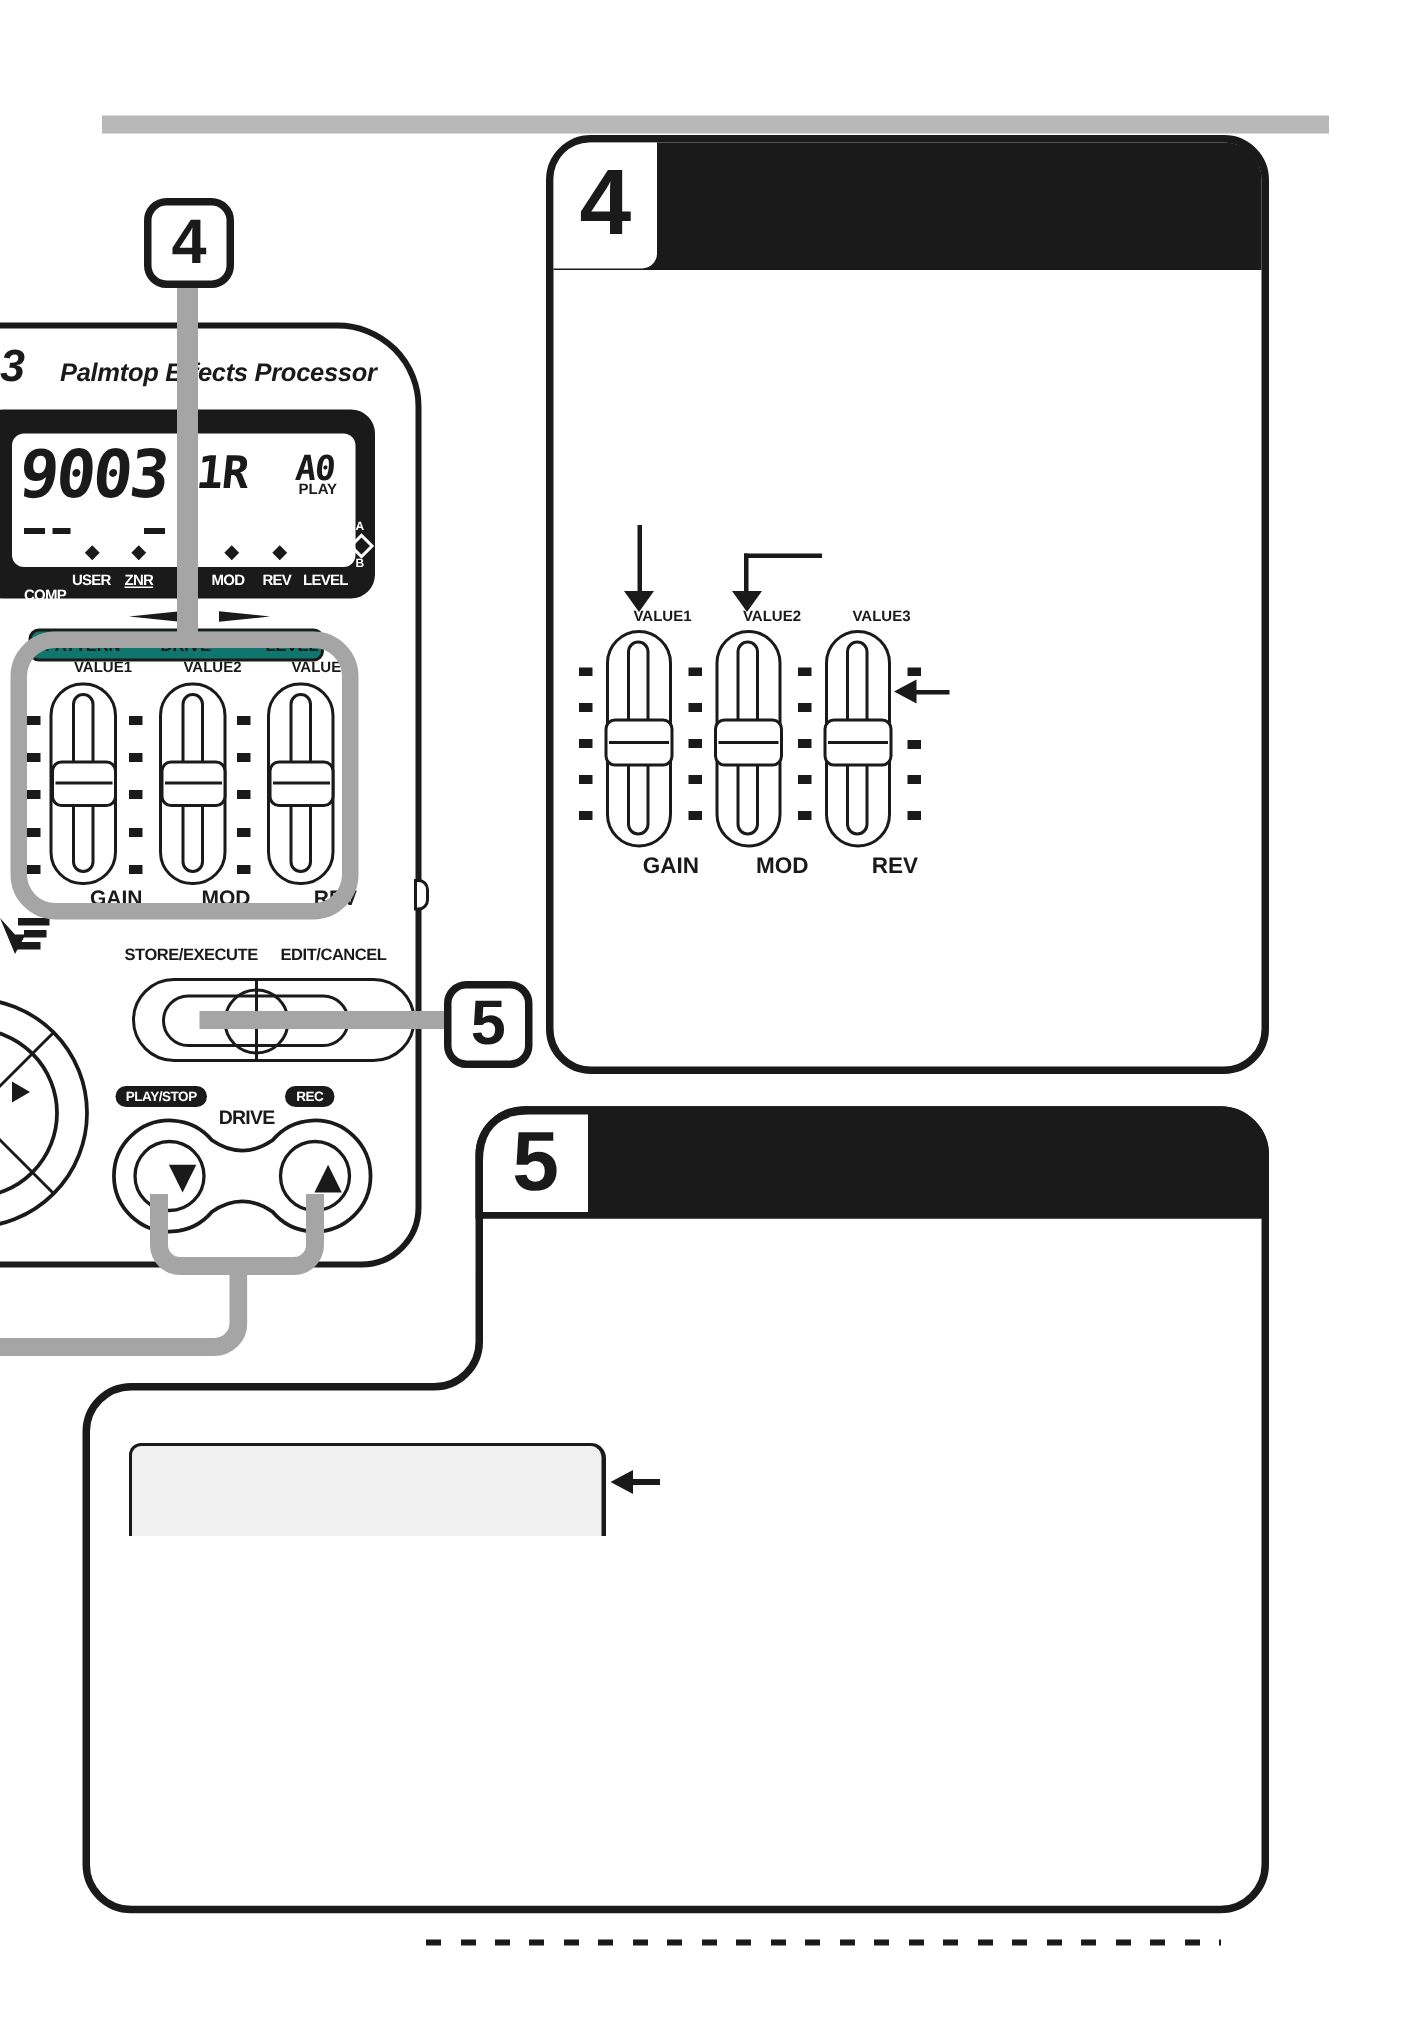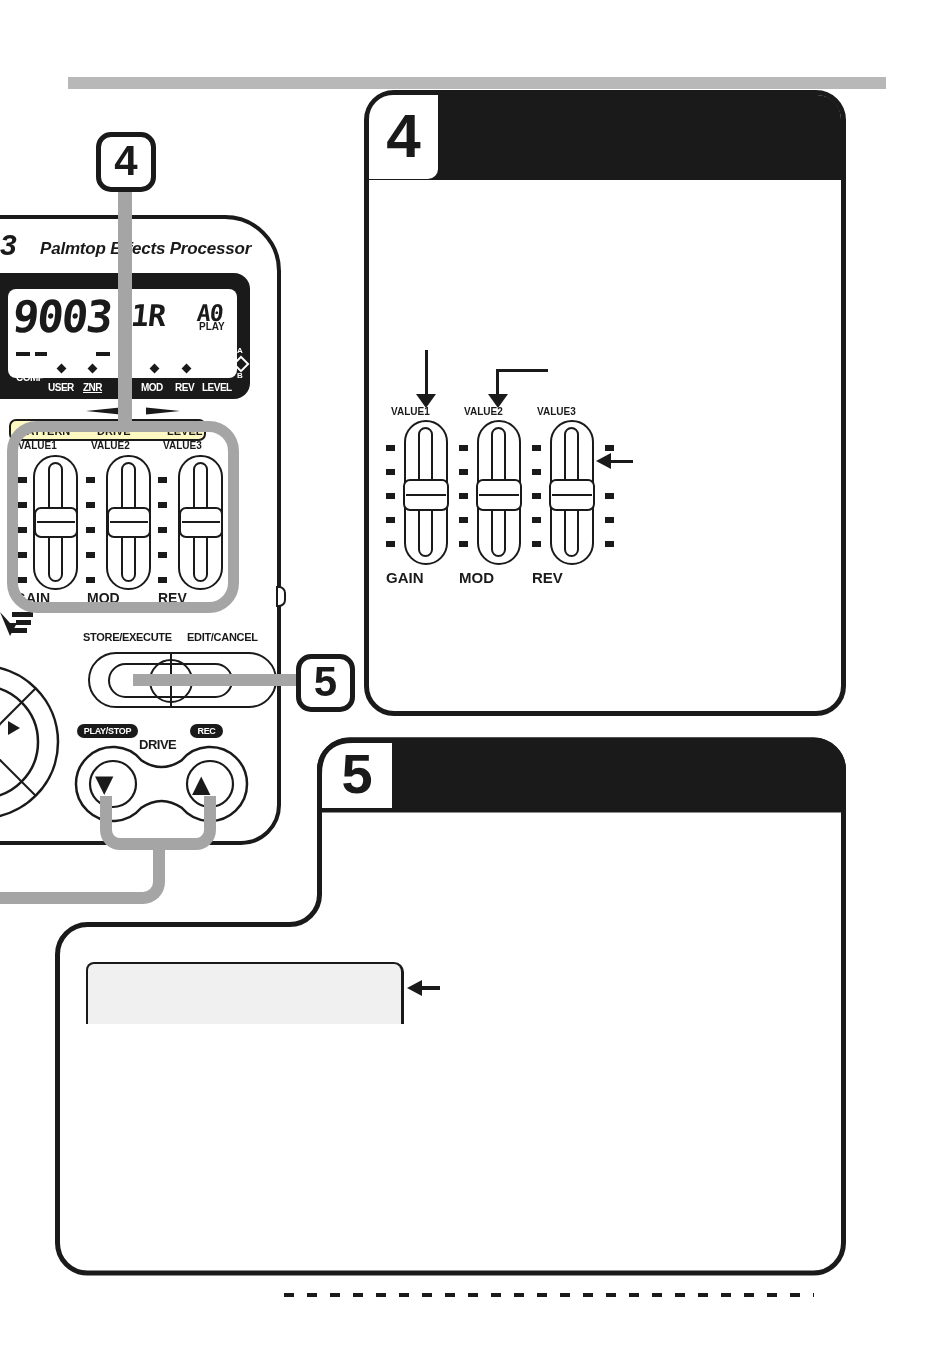--- a/index.html
+++ b/index.html
@@ -3,21 +3,21 @@
 <meta charset="utf-8">
 <style>
   html,body{margin:0;padding:0;background:#fff;}
   #page{position:relative;width:950px;height:1352px;overflow:hidden;background:#fff;
         font-family:"Liberation Sans",sans-serif;color:#1a1a1a;}
   .abs{position:absolute;}
   .blk{background:#1a1a1a;}
   .gray{background:#a5a5a5;}
   .blabel{font-weight:900;color:#1a1a1a;white-space:nowrap;}
   .wlabel{font-weight:900;color:#fff;white-space:nowrap;}
-  .ctr{text-align:left;}
+  .ctr{text-align:right;}
   .callout{background:#fff;border:5px solid #1a1a1a;border-radius:15px;box-sizing:border-box;
            font-weight:900;font-size:42px;text-align:center;z-index:10;}
   .track{border:2.5px solid #1a1a1a;border-radius:22px;background:#fff;box-sizing:border-box;}
   .slot{border:2px solid #1a1a1a;border-radius:8px;box-sizing:border-box;}
   .handle{background:#fff;border:2.5px solid #1a1a1a;border-radius:7px;box-sizing:border-box;}
   .handle::after{content:"";position:absolute;left:1px;right:1px;top:50%;margin-top:-1.5px;
                  border-top:2.5px solid #1a1a1a;}
   .dotcol{width:9px;background:repeating-linear-gradient(180deg,#1a1a1a 0 6px,transparent 6px 25px);}
   .dotcol4{width:9px;background:repeating-linear-gradient(180deg,#1a1a1a 0 6px,transparent 6px 24px);}
   .badge{background:#1a1a1a;color:#fff;border-radius:7px;font-weight:900;font-size:9px;
@@ -106,37 +106,37 @@
   <div class="abs seg" style="left:131px;top:298px;font-size:30px;letter-spacing:-1px;text-transform:uppercase;">1r</div>
   <div class="abs seg" style="left:197px;top:300px;font-size:23px;letter-spacing:-1px;">A0</div>
   <div class="abs blabel" style="left:199px;top:321px;font-size:10px;">PLAY</div>
   <div class="abs blk" style="left:16px;top:352px;width:14px;height:4px;"></div>
   <div class="abs blk" style="left:35px;top:352px;width:12px;height:4px;"></div>
   <div class="abs blk" style="left:96px;top:352px;width:14px;height:4px;"></div>
   <div class="abs diamond" style="left:58px;top:365px;"></div>
   <div class="abs diamond" style="left:89px;top:365px;"></div>
   <div class="abs diamond" style="left:151px;top:365px;"></div>
   <div class="abs diamond" style="left:183px;top:365px;"></div>
-  <div class="abs wlabel" style="left:16px;top:372px;font-size:10px;letter-spacing:-0.5px;">COMP</div>
+  <div class="abs wlabel" style="left:16px;top:392px;font-size:10px;letter-spacing:-0.5px;">COMP</div>
   <div class="abs wlabel" style="left:48px;top:382px;font-size:10px;letter-spacing:-0.5px;">USER</div>
   <div class="abs wlabel" style="left:83px;top:382px;font-size:10px;letter-spacing:-0.5px;text-decoration:underline;">ZNR</div>
   <div class="abs wlabel" style="left:141px;top:382px;font-size:10px;letter-spacing:-0.5px;">MOD</div>
   <div class="abs wlabel" style="left:175px;top:382px;font-size:10px;letter-spacing:-0.5px;">REV</div>
   <div class="abs wlabel" style="left:202px;top:382px;font-size:10px;letter-spacing:-0.5px;">LEVEL</div>
   <div class="abs wlabel" style="left:237px;top:346px;font-size:8px;">A</div>
   <div class="abs" style="left:235px;top:358px;width:8px;height:8px;border:2px solid #fff;transform:rotate(45deg);"></div>
   <div class="abs wlabel" style="left:237px;top:371px;font-size:8px;">B</div>
 
   <svg class="abs" style="left:86px;top:405px;" width="94" height="12" viewBox="0 0 94 12">
     <polygon points="0,6 34,2.5 34,9.5" fill="#1a1a1a"></polygon>
     <polygon points="94,6 60,2.5 60,9.5" fill="#1a1a1a"></polygon>
   </svg>
 
-  <div class="abs" style="left:9px;top:419px;width:197px;height:22px;border:2px solid #1a1a1a;border-radius:7px;
-              background:#fef9c3;box-sizing:border-box;overflow:hidden;z-index:1;">
+  <div class="abs" style="left:19px;top:419px;width:197px;height:22px;border:2px solid #1a1a1a;border-radius:7px;
+              background:#0f766e;box-sizing:border-box;overflow:hidden;z-index:1;">
     <div class="abs blabel" style="left:9px;bottom:2px;font-size:11px;">PATTERN</div>
     <div class="abs blabel" style="left:86px;bottom:2px;font-size:11px;">DRIVE</div>
     <div class="abs blabel" style="left:156px;bottom:2px;font-size:11px;">LEVEL</div>
   </div>
 
   <div class="abs gray" style="left:118px;top:187px;width:14px;height:243px;z-index:3;"></div>
 
   <div class="abs" style="left:7px;top:421px;width:232px;height:192px;border:11px solid #a5a5a5;border-radius:30px;
               box-sizing:border-box;z-index:4;"></div>
 

